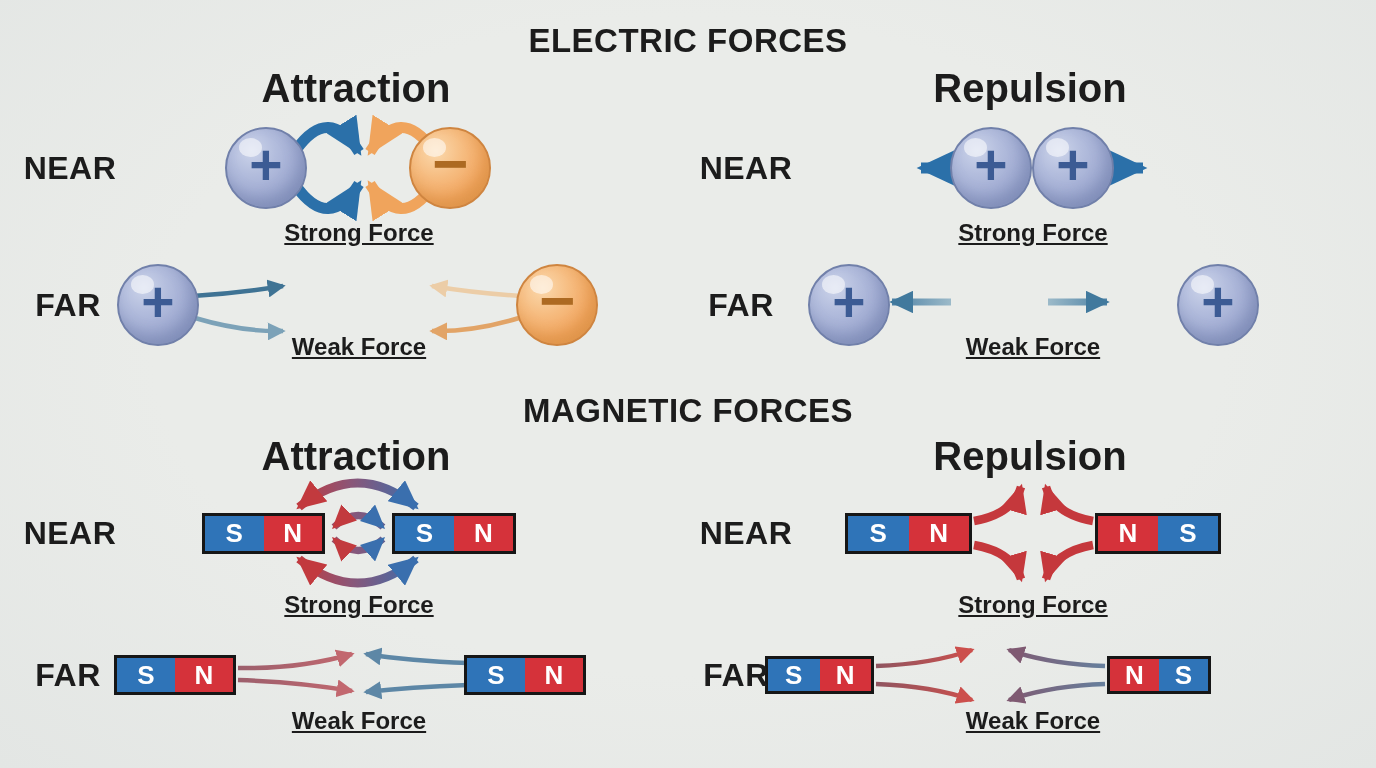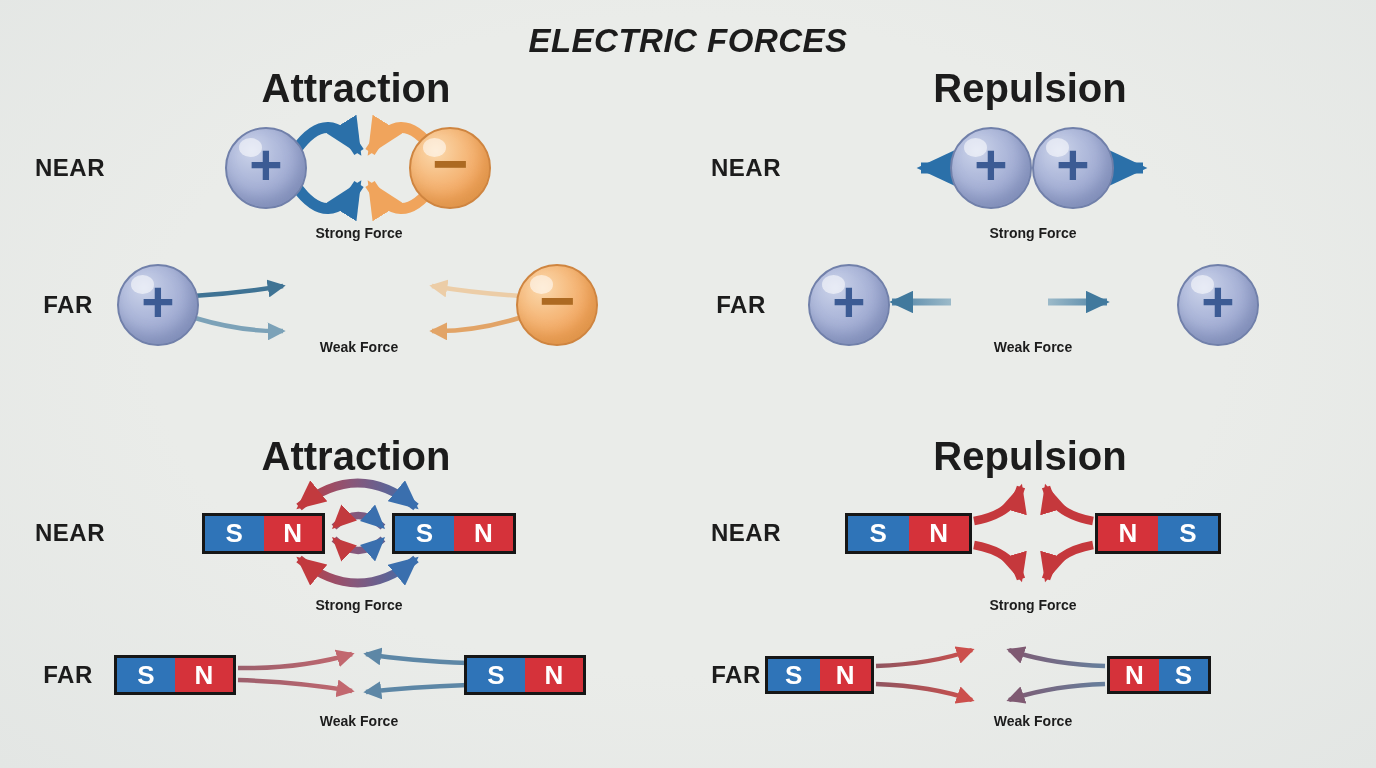--- a/index.html
+++ b/index.html
@@ -6,22 +6,22 @@
   .stage {
     position:relative; width:1376px; height:768px;
     background: radial-gradient(ellipse at 50% 45%, #eaece9 55%, #e3e6e4 100%);
     font-family:"Liberation Sans", sans-serif; overflow:hidden;
   }
   svg.arrows { position:absolute; left:0; top:0; z-index:1; }
   .lbl { position:absolute; transform:translate(-50%,-50%); font-weight:bold;
          color:#1c1c1c; white-space:nowrap; z-index:3; }
   .sec-title { font-size:33px; letter-spacing:.5px; }
   .col-head  { font-size:40px; }
-  .row-lbl   { font-size:24px; letter-spacing:.5px; }
-  .force-lbl { font-size:14px; }
+  .row-lbl   { font-size:32px; letter-spacing:.5px; }
+  .force-lbl { font-size:24px;text-decoration:underline; }
 
   .sphere { position:absolute; transform:translate(-50%,-50%); width:78px; height:78px;
             border-radius:50%; display:flex; align-items:center; justify-content:center; z-index:2; }
   .sphere::before { content:""; position:absolute; left:15%; top:11%; width:30%; height:25%;
             border-radius:50%; background:rgba(255,255,255,.55); }
   .sphere.pos { background: radial-gradient(circle at 32% 28%, #ccd4ea 0%, #b3bddd 30%, #a3aed4 55%, #8c9ac6 100%);
             border:2px solid #7180aa; box-shadow: inset -6px -9px 14px rgba(88,102,148,.35); }
   .sphere.neg { background: radial-gradient(circle at 32% 28%, #fbd9ad 0%, #f6bc80 35%, #f2a660 65%, #e99a4e 100%);
             border:2px solid #cf8540; box-shadow: inset -6px -9px 14px rgba(190,120,40,.30); }
   .sign { font-weight:bold; line-height:1; }
@@ -157,21 +157,22 @@
     </g>
 
     <g fill="none">
       <path d="M 876 666 Q 932 664 972 650" stroke="url(#gMRFL)" stroke-width="4.5" marker-end="url(#tArRed)"></path>
       <path d="M 876 684 Q 932 686 972 700" stroke="url(#gMRFL)" stroke-width="4.5" marker-end="url(#tArRed)"></path>
       <path d="M 1105 666 Q 1049 664 1009 650" stroke="url(#gMRFR)" stroke-width="4.5" marker-end="url(#tArPurp)"></path>
       <path d="M 1105 684 Q 1049 686 1009 700" stroke="url(#gMRFR)" stroke-width="4.5" marker-end="url(#tArPurp)"></path>
     </g>
   </svg>
 
-  <div class="lbl sec-title" style="left:688px; top:41px;font-style:italic;">ELECTRIC FORCES</div>
+  <div class="lbl sec-title" style="left:688px; top:41px;">ELECTRIC FORCES</div>
+  <div class="lbl sec-title" style="left:688px; top:411px;">MAGNETIC FORCES</div>
 
   <div class="lbl col-head" style="left:356px; top:88px;">Attraction</div>
   <div class="lbl col-head" style="left:1030px; top:88px;">Repulsion</div>
   <div class="lbl col-head" style="left:356px; top:456px;">Attraction</div>
   <div class="lbl col-head" style="left:1030px; top:456px;">Repulsion</div>
 
   <div class="lbl row-lbl" style="left:70px; top:168px;">NEAR</div>
   <div class="lbl row-lbl" style="left:746px; top:168px;">NEAR</div>
   <div class="lbl row-lbl" style="left:68px; top:305px;">FAR</div>
   <div class="lbl row-lbl" style="left:741px; top:305px;">FAR</div>

